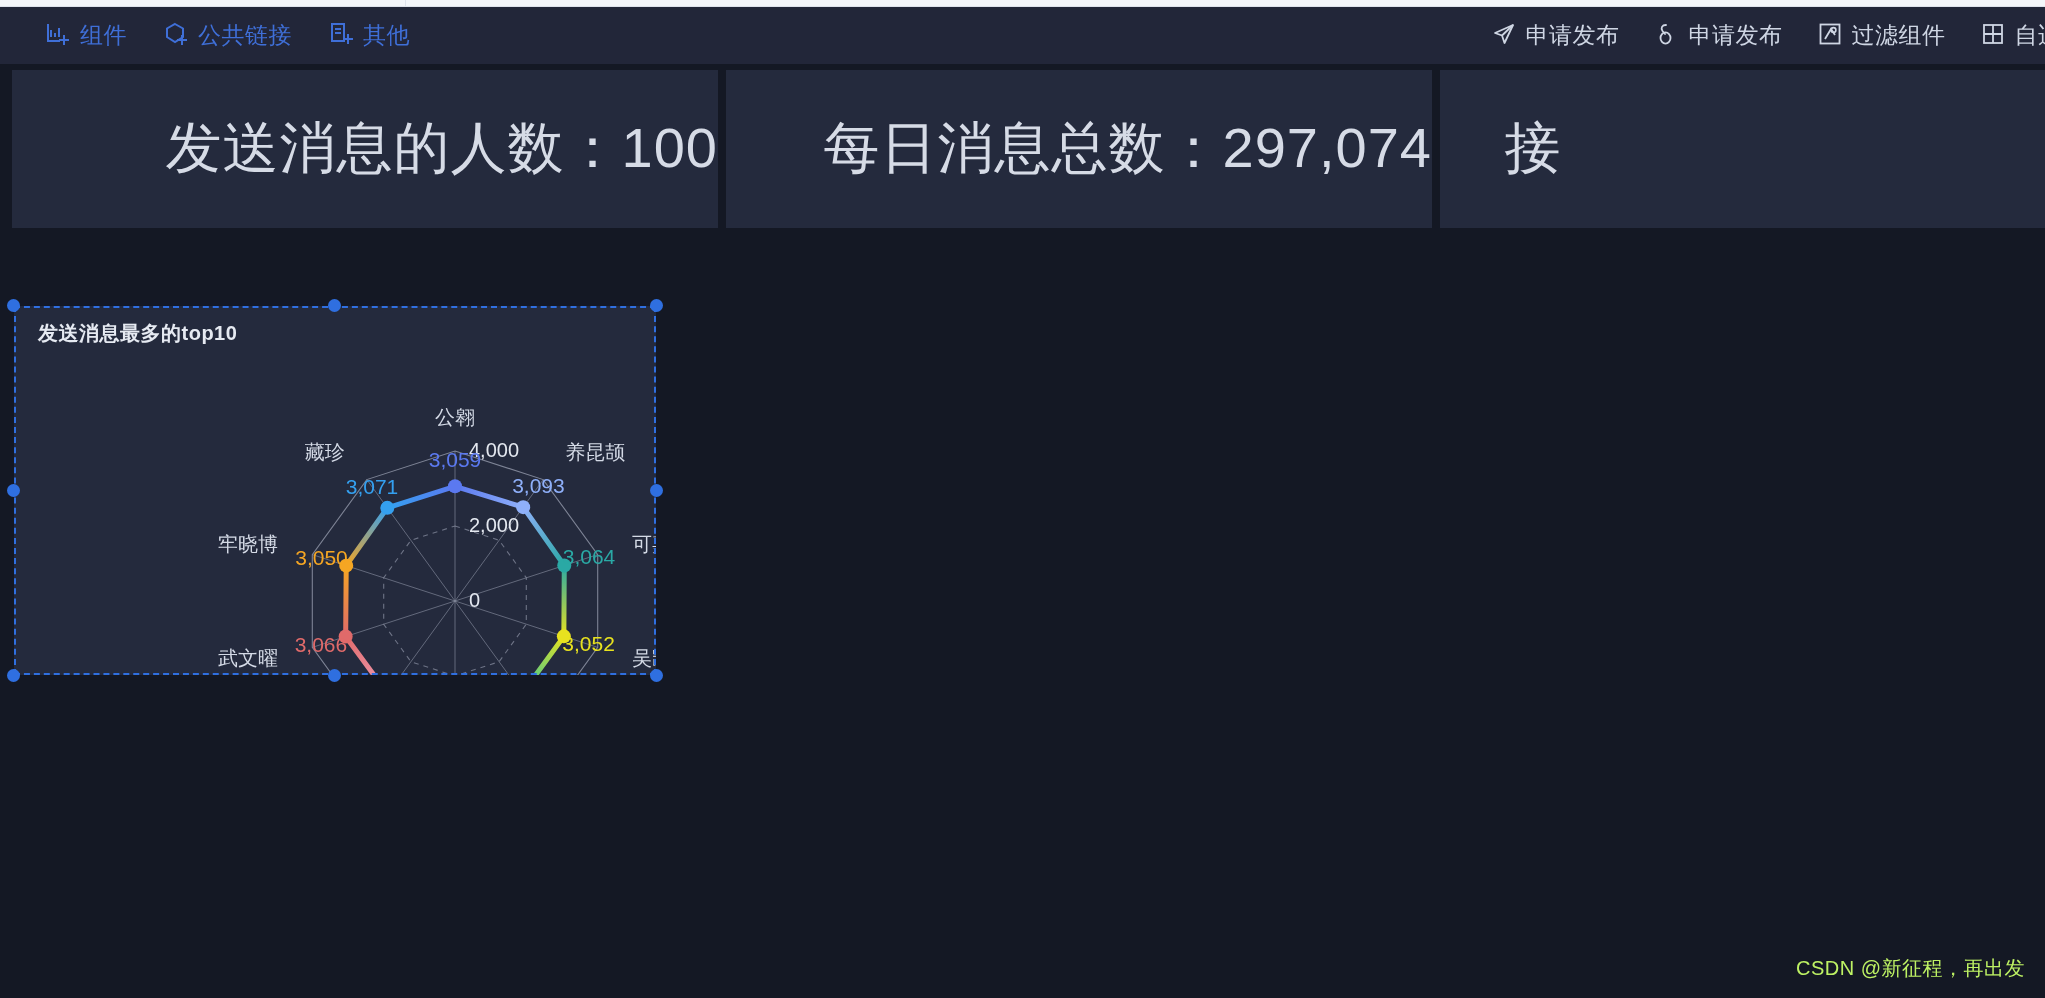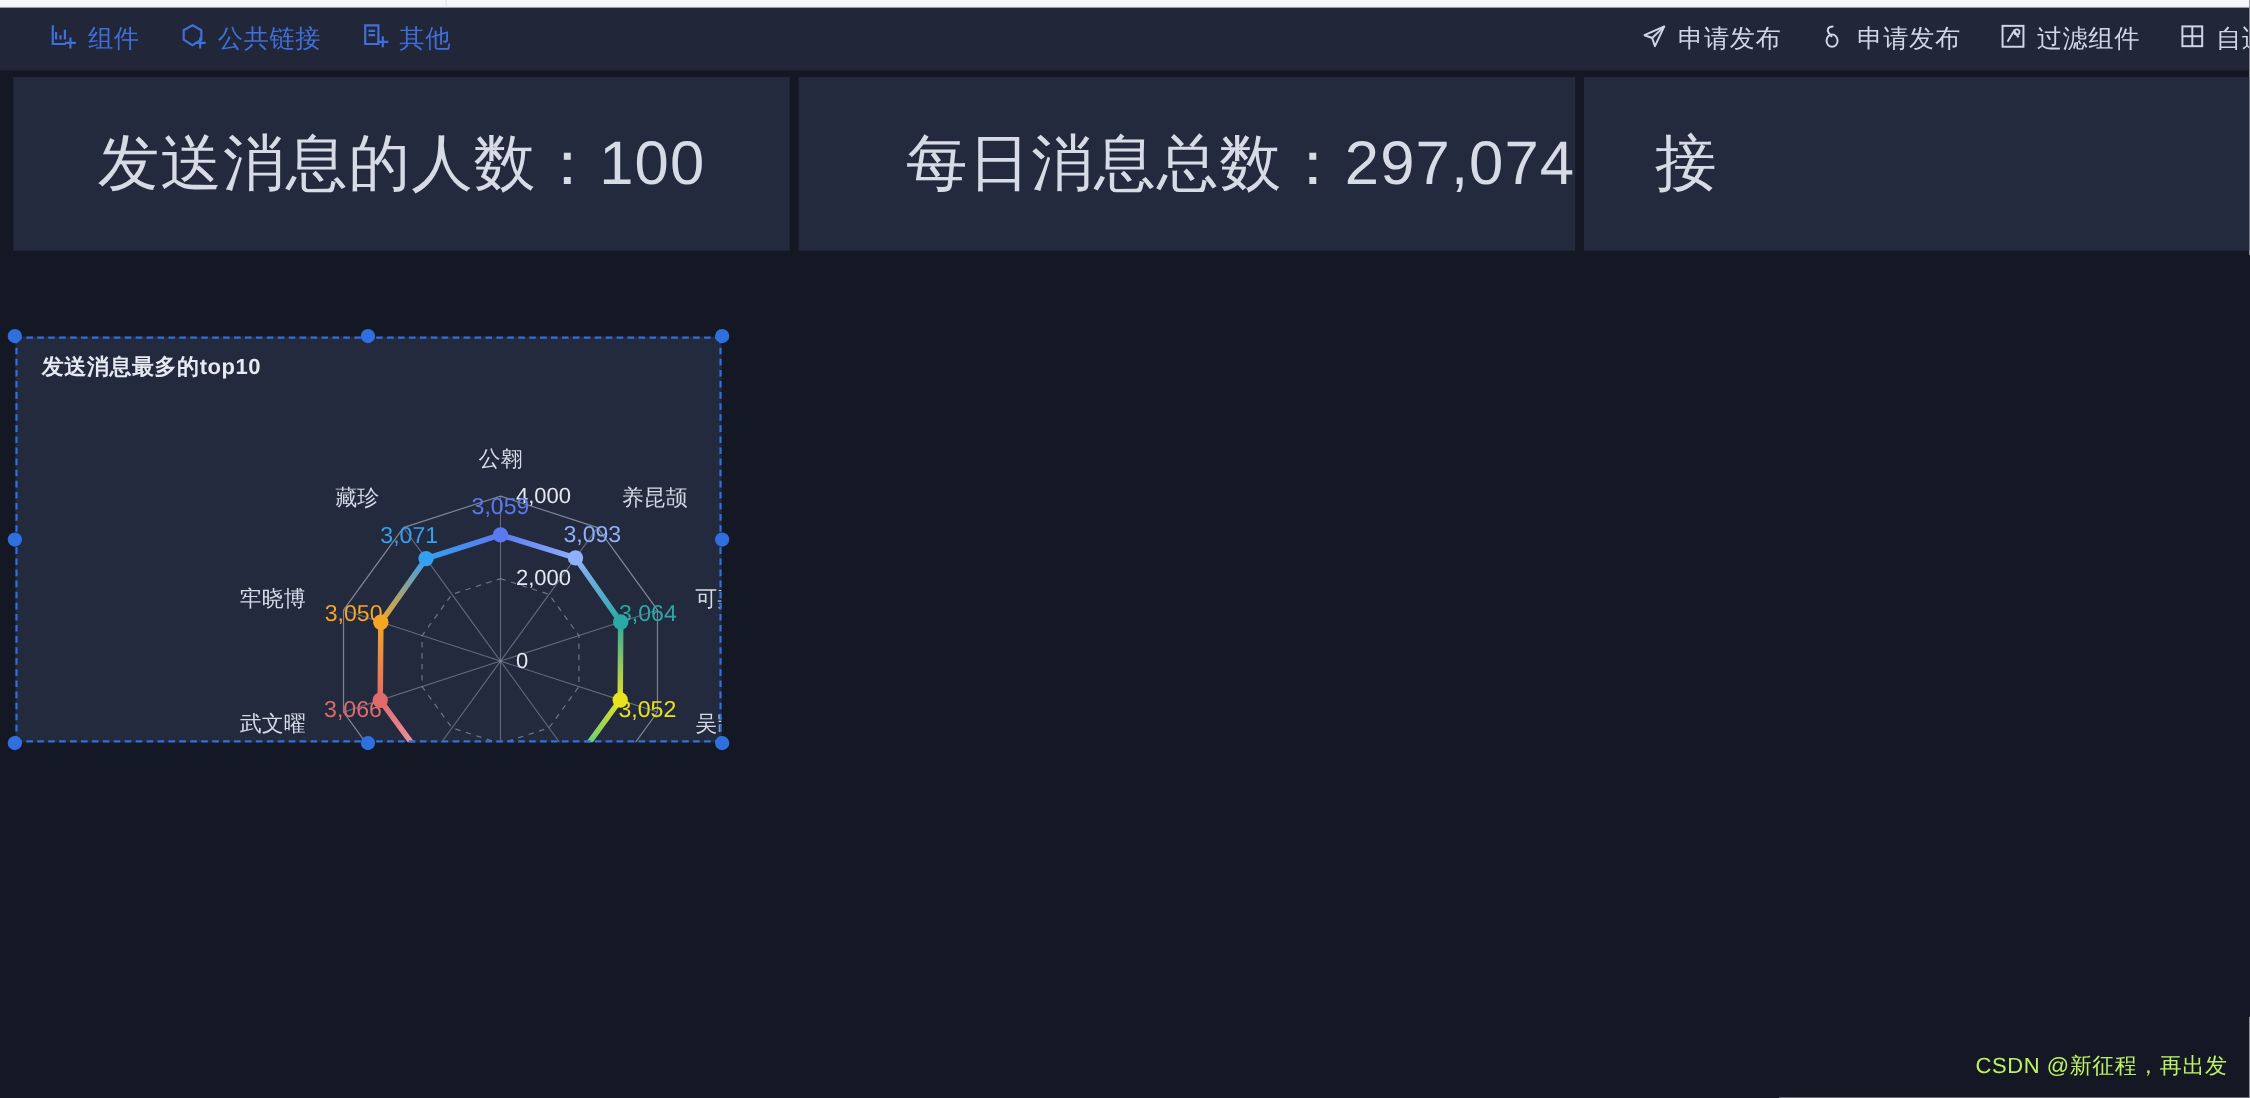--- a/index.html
+++ b/index.html
@@ -98,21 +98,21 @@
     justify-content: center;
     overflow: hidden;
     box-sizing: border-box;
   }
   .kpi-card .kpi-text {
     font-size: 56px;
     color: #d6dbe6;
     white-space: nowrap;
     letter-spacing: 1px;
   }
-  #kpi0 { left: 12px;   width: 706px; }
+  #kpi0 { left: 12px;   width: 706px; justify-content: flex-end; }
   #kpi1 { left: 726px;  width: 706px; justify-content: flex-end; }
   #kpi2 { left: 1440px; width: 706px; }
 
   
   .panel-wrap {
     position: absolute;
     left: 14px;
     top: 306px;
     width: 544px;
     height: 369px;

